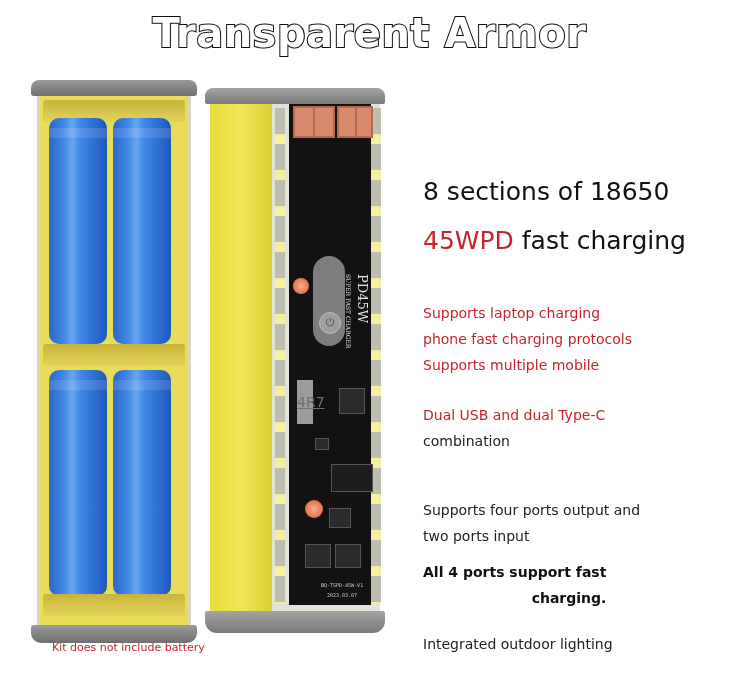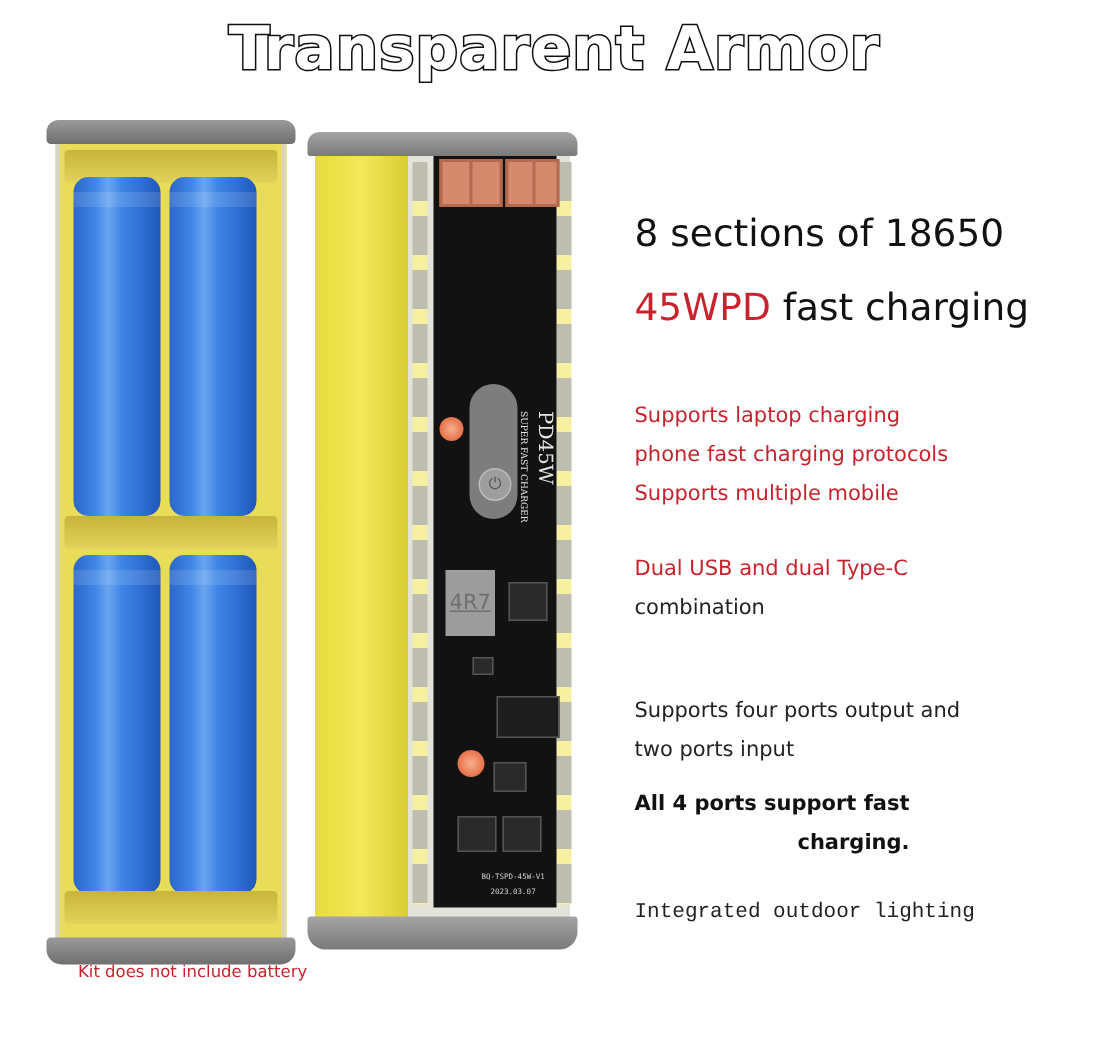--- a/index.html
+++ b/index.html
@@ -37,21 +37,21 @@
   .green-dot { position:absolute; left:56px; top:12px; width:6px; height:6px; border-radius:50%; background:#3fd25a; }
   .button-slot { position:absolute; left:108px; top:168px; width:32px; height:90px; background:#7d7d7d; border-radius:16px; }
   .power-btn { position:absolute; left:6px; top:56px; width:20px; height:20px; border-radius:50%; background:#9e9e9e; border:1px solid #bbb; color:#555; font-size:11px; text-align:center; line-height:20px; }
   .cap-red { position:absolute; width:16px; height:16px; border-radius:50%; background:radial-gradient(#f6b08e,#e0552c); }
   .pcb-label { position:absolute; color:#e5e5e5; font-family:"DejaVu Serif", serif; writing-mode:vertical-rl; }
   .chip { position:absolute; background:#2a2a2a; border:1px solid #555; }
   .inductor { position:absolute; background:#9c9c9c; color:#6f6f6f; font-size:14px; text-align:center; }
   .pcb-model { position:absolute; font-size:5px; color:#cfcfcf; font-family:"DejaVu Sans Mono", monospace; }
 
   
-  .feat { position:absolute; left:423px; font-family:"DejaVu Sans", sans-serif; }
+  .feat { position:absolute; left:423px; font-family:"DejaVu Sans", sans-serif;margin-top:36px; }
   .f-big { font-size:25px; color:#111; }
   .red { color:#c8232c; }
   .f-med { font-size:14px; line-height:26px; }
   .f-black { color:#222; }
   .bold { font-weight:bold; color:#111; }
   .note { position:absolute; left:52px; top:641px; font-size:11px; color:#c8232c; }
 </style>
 </head>
 <body>
 
@@ -83,21 +83,21 @@
 
 
   <div class="button-slot">
     <div class="power-btn">⏻</div>
   </div>
 
   <div class="cap-red" style="left:88px; top:190px;"></div>
   <div class="pcb-label" style="left:150px; top:186px; font-size:13px;">PD45W</div>
   <div class="pcb-label" style="left:140px; top:186px; font-size:6px;">SUPER FAST CHARGER</div>
 
-  <div class="inductor" style="left:92px; top:292px; width:33px; height:44px; line-height:44px;text-decoration:underline;">4R7</div>
+  <div class="inductor" style="left:92px; top:292px; width:16px; height:44px; line-height:44px;text-decoration:underline;">4R7</div>
   <div class="chip" style="left:134px; top:300px; width:24px; height:24px;"></div>
   <div class="chip" style="left:110px; top:350px; width:12px; height:10px;"></div>
   <div class="chip" style="left:126px; top:376px; width:40px; height:26px; background:#1d1d1d;"></div>
   <div class="cap-red" style="left:100px; top:412px; width:18px; height:18px;"></div>
   <div class="chip" style="left:124px; top:420px; width:20px; height:18px;"></div>
   <div class="chip" style="left:100px; top:456px; width:24px; height:22px;"></div>
   <div class="chip" style="left:130px; top:456px; width:24px; height:22px;"></div>
   <div class="pcb-model" style="left:116px; top:494px;">BQ-TSPD-45W-V1</div>
   <div class="pcb-model" style="left:122px; top:504px;">2023.03.07</div>
 
@@ -122,15 +122,15 @@
 <div class="feat f-med f-black" style="top:461px;">
   <div>Supports four ports output and</div>
   <div>two ports input</div>
 </div>
 
 <div class="feat f-med bold" style="top:523px;text-align:right;">
   <div>All 4 ports support fast</div>
   <div>charging.</div>
 </div>
 
-<div class="feat f-med f-black" style="top:595px;font-family:Liberation Mono, monospace;">Integrated outdoor lighting</div>
+<div class="feat f-med f-black" style="top:595px;">Integrated outdoor lighting</div>
 
 <div class="note">Kit does not include battery</div>
 
 </body></html>

